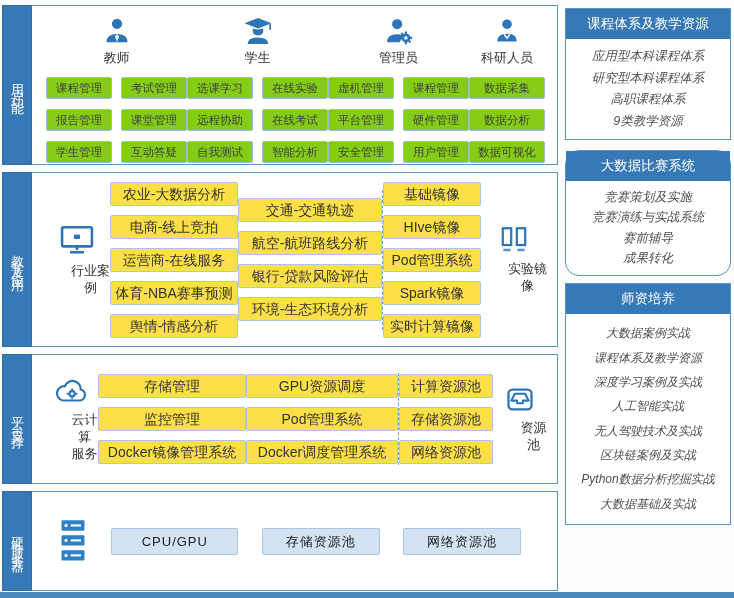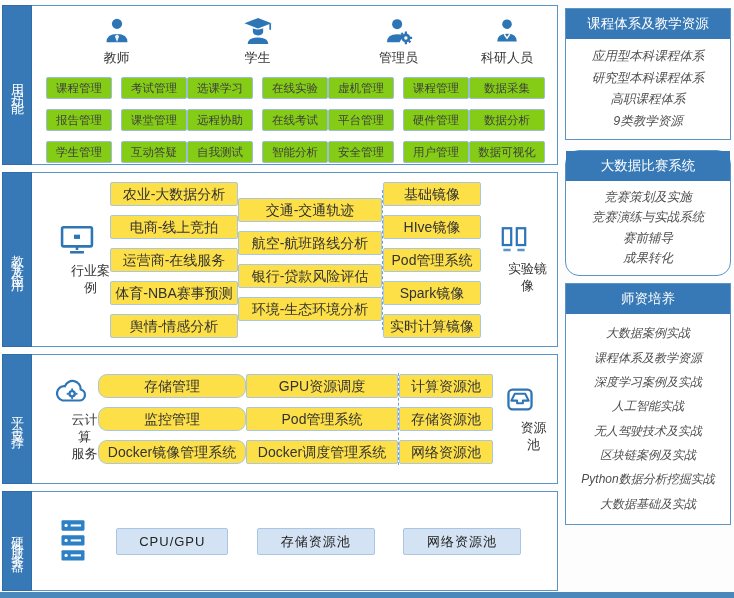--- a/index.html
+++ b/index.html
@@ -33,21 +33,21 @@
           font-size:14px;height:24px;line-height:22px;text-align:center;box-sizing:border-box;white-space:nowrap;}
   .w128{width:128px;} .w144{width:144px;} .w98{width:98px;}
   .vdash{width:0;border-left:1px dashed #6fa0cd;height:140px;}
   .vdash.short{height:92px;}
   .iconblk{display:flex;flex-direction:column;align-items:center;}
   .iconblk .lbl{font-size:13px;color:#333;margin-top:6px;text-align:center;line-height:17px;margin-left:27px;}
 
   
   .sec-plat{height:130px;}
   .sec-plat .sec-box{display:flex;align-items:center;justify-content:space-between;padding:0 10px 0 12px;}
-  .w148{width:148px;border-radius:9px;} .w152{width:152px;} .w94{width:94px;}
+  .w148{width:148px;} .w152{width:152px;} .w94{width:94px;}
 
   
   .sec-hw{height:100px;}
   .sec-hw .sec-box{display:flex;align-items:center;justify-content:space-between;padding:0 36px 0 26px;}
   .chip-hw{background:#d3e3f3;border:1px solid #a9c7e5;border-radius:2px;color:#222;
            font-size:13px;height:27px;line-height:25px;text-align:center;box-sizing:border-box;
            width:118px;letter-spacing:1px;}
 
   
   .right-col{position:absolute;left:565px;top:8px;width:166px;}
@@ -295,21 +295,21 @@
               <circle cx="7" cy="6.5" r="1.4"></circle>
                 <rect x="11" y="5.6" width="9" height="1.8"></rect>
               <circle cx="7" cy="19.5" r="1.4"></circle>
                 <rect x="11" y="18.6" width="9" height="1.8"></rect>
               <circle cx="7" cy="32.5" r="1.4"></circle>
                 <rect x="11" y="31.6" width="9" height="1.8"></rect>
             </g>
           </svg>
         </span>
 
-        <div class="chip-hw" style="width:112px">CPU/GPU</div>
+        <div class="chip-hw" style="width:127px">CPU/GPU</div>
         <div class="chip-hw">存储资源池</div>
         <div class="chip-hw">网络资源池</div>
 
       </div>
     </div>
 
   </div>
 
   <div class="right-col">
 

